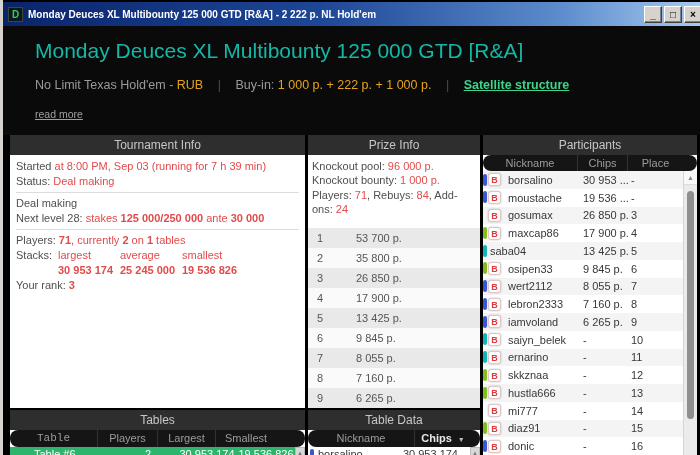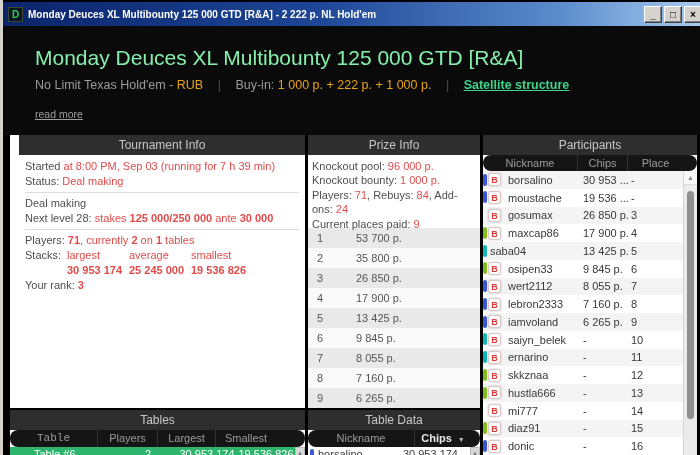--- a/index.html
+++ b/index.html
@@ -18,37 +18,37 @@
   .win-title { color:#fff; font-weight:bold; font-size:10px; margin-left:5px; flex:1 1 auto;
     white-space:nowrap; overflow:hidden; }
   .win-btns { display:flex; flex:0 0 auto; }
   .win-btn { width:18px; height:17px; background:#d6d3ce; border:1px solid #404040;
     border-top-color:#fff; border-left-color:#fff; box-shadow:inset -1px -1px 0 #808080;
     font-size:10px; font-weight:bold; color:#000; text-align:center; line-height:15px; margin-left:2px; cursor:pointer; }
   .win-btn.close { margin-right:-4px; }
 
   
   .app-header { position:absolute; left:3px; top:26px; width:697px; height:109px; background:#0a0a0a; }
-  .t-title { position:absolute; left:32px; top:20px; font-size:21px; color:#86efac; }
+  .t-title { position:absolute; left:32px; top:13px; font-size:21px; color:#14b8a6; }
   .info-line { position:absolute; left:32px; top:52px; font-size:12.5px; color:#9b9b9b; white-space:nowrap; }
   .info-line .orange { color:#e6a41d; }
   .info-line .pipe { color:#4a4a4a; margin:0 11px; }
   .satellite { color:#3ed48d; font-weight:bold; text-decoration:underline; cursor:pointer; }
   .read-more { position:absolute; left:32px; top:82px; font-size:10.5px; color:#a0a0a0; text-decoration:underline; cursor:pointer; }
 
   
   .panel { position:absolute; background:#fff; }
   .panel-header { background:#2e2e2e; color:#c6c6c6; font-size:12px; text-align:center;
     height:20px; line-height:20px; }
   .col-header { background:#151515; color:#9c9c9c; font-size:11px; display:flex; align-items:center;border-radius:8px; }
   .col-header .col { text-align:center; border-right:1px solid #323232; height:100%; line-height:16px; }
   .col-header .col:last-child { border-right:none; }
 
   
-  .ti { left:10px; top:135px; width:295px; height:273px;padding-left:9px; }
+  .ti { left:10px; top:135px; width:295px; height:273px; }
   .ti-body { height:253px; background:#fff; padding:4px 6px; font-size:11px; color:#4f4f4f; line-height:15px; overflow:hidden; }
   .r { color:#e14b4b; }
   .rb { color:#e14b4b; font-weight:bold; }
   .sep { border:none; border-top:1px solid #dcdcdc; margin:3px 0; }
   .stacks-row { display:flex; }
   .stacks-row .s-lbl { width:42px; flex:0 0 auto; }
   .stacks-row .s-col { width:62px; flex:0 0 auto; }
 
   
   .pi { left:308px; top:135px; width:172px; height:273px; }
@@ -147,21 +147,20 @@
       <div><span>Your rank: </span><span class="rb">3</span></div>
     </div>
   </div>
 
   <div class="panel pi">
     <div class="panel-header">Prize Info</div>
     <div class="pi-text">
       <div><span>Knockout pool: </span><span class="r">96 000 р.</span></div>
       <div><span>Knockout bounty: </span><span class="r">1 000 р.</span></div>
       <div><span>Players: </span><span class="r">71</span><span>, Rebuys: </span><span class="r">84</span><span>, Add-ons: </span><span class="r">24</span></div>
-      <div><span>Current places paid: </span><span class="r">9</span></div>
     </div>
     <div class="prize-table">
   <div class="prize-row alt">
     <span class="pl">1</span>
     <span class="amt">53 700 р.</span>
   </div>
 
   <div class="prize-row">
     <span class="pl">2</span>
     <span class="amt">35 800 р.</span>

